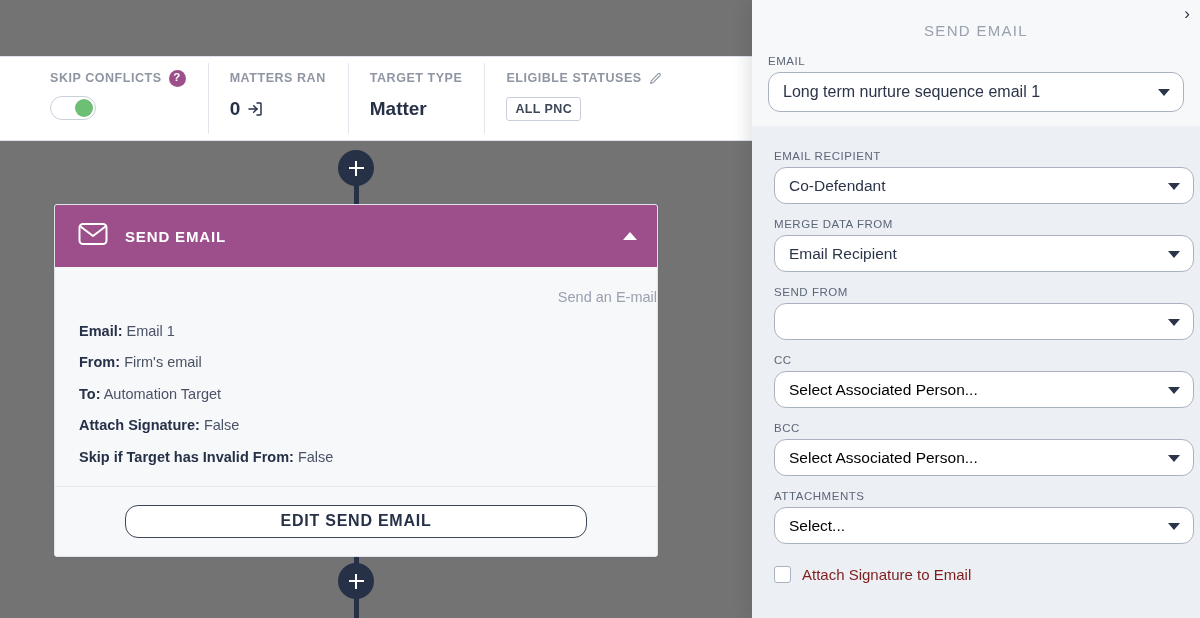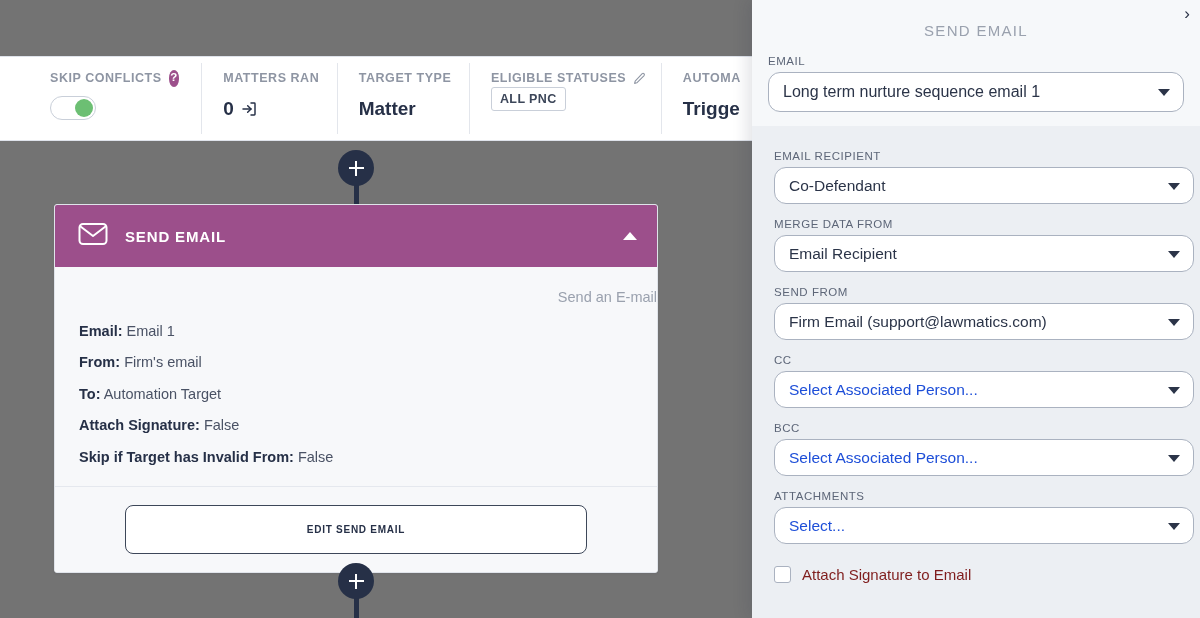--- a/index.html
+++ b/index.html
@@ -109,20 +109,21 @@
     width: 18px; height: 18px;
     border-radius: 50%;
     background: #6cbf73;
   }
 
   
   .signin-icon { display: inline-flex; color: #263047; }
 
   
   .status-badge {
+    margin-top: 10px;
     display: inline-block;
     align-self: flex-start;
     border: 1px solid #c9cfd9;
     border-radius: 3px;
     background: #ffffff;
     padding: 4px 8px;
     font-size: 12.5px;
     font-weight: 700;
     letter-spacing: 0.4px;
     color: #3c4659;
@@ -208,26 +209,26 @@
   }
   .kv-row:last-child { margin-bottom: 0; }
   .kv-row .k { font-weight: 700; color: #263047; }
   .node-foot {
     background: #f7f8fa;
     border-top: 1px solid #e5e8ee;
     padding: 18px 70px;
   }
   .edit-btn {
     width: 100%;
-    height: 49px;
+    height: 33px;
     border: 1px solid #3d4759;
-    border-radius: 8px;
+    border-radius: 13px;
     background: #ffffff;
     color: #263047;
-    font-size: 10px;
+    font-size: 16px;
     font-weight: 700;
     letter-spacing: 0.75px;
     text-transform: uppercase;
     font-family: "Liberation Sans", sans-serif;
     cursor: pointer;
     display: flex; align-items: center; justify-content: center;
   }
 
   
   #panel {
@@ -279,21 +280,21 @@
     border-radius: 12px;
     display: flex;
     align-items: center;
     padding: 0 34px 0 14px;
     font-size: 16px;
     color: #2b3448;
     white-space: nowrap;
     overflow: hidden;
     cursor: pointer;
   }
-  .select.placeholder { color: #1d4ed8; }
+  .select.placeholder { color: #000000; }
   .select .arr {
     position: absolute;
     right: 13px; top: 50%;
     margin-top: -3px;
     width: 0; height: 0;
     border-left: 6px solid transparent;
     border-right: 6px solid transparent;
     border-top: 7px solid #2b3448;
   }
   .panel-body {
@@ -360,24 +361,20 @@
           <span>ELIGIBLE STATUSES</span>
           <span class="pencil-icon">
             <svg width="13" height="13" viewBox="0 0 24 24" fill="none" stroke="currentColor" stroke-width="2" stroke-linecap="round" stroke-linejoin="round">
               <path d="M17 3a2.5 2.5 0 0 1 3.5 3.5L7 20l-4 1 1-4z"></path>
             </svg>
           </span>
         </div>
         <span class="status-badge">ALL PNC</span>
       </div>
 
-      <div class="stat-col">
-        <div class="stat-label">AUTOMA</div>
-        <div class="stat-value">Trigge</div>
-      </div>
     </div>
 
     <div class="flow-line" style="top:168px; height:40px;"></div>
     <div class="plus-btn" style="top:150px;"></div>
 
     <div class="flow-line" style="top:540px; height:30px;"></div>
     <div class="plus-btn" style="top:563px;"></div>
     <div class="flow-line" style="top:596px; height:24px;"></div>
 
     <div class="node-card">
@@ -446,21 +443,20 @@
       </div>
 
       <div class="fld-label">MERGE DATA FROM</div>
       <div class="select">
         <span>Email Recipient</span>
         <span class="arr"></span>
       </div>
 
       <div class="fld-label">SEND FROM</div>
       <div class="select">
-        <span>Firm Email (support@lawmatics.com)</span>
         <span class="arr"></span>
       </div>
 
       <div class="fld-label">CC</div>
       <div class="select placeholder">
         <span>Select Associated Person...</span>
         <span class="arr"></span>
       </div>
 
       <div class="fld-label">BCC</div>

